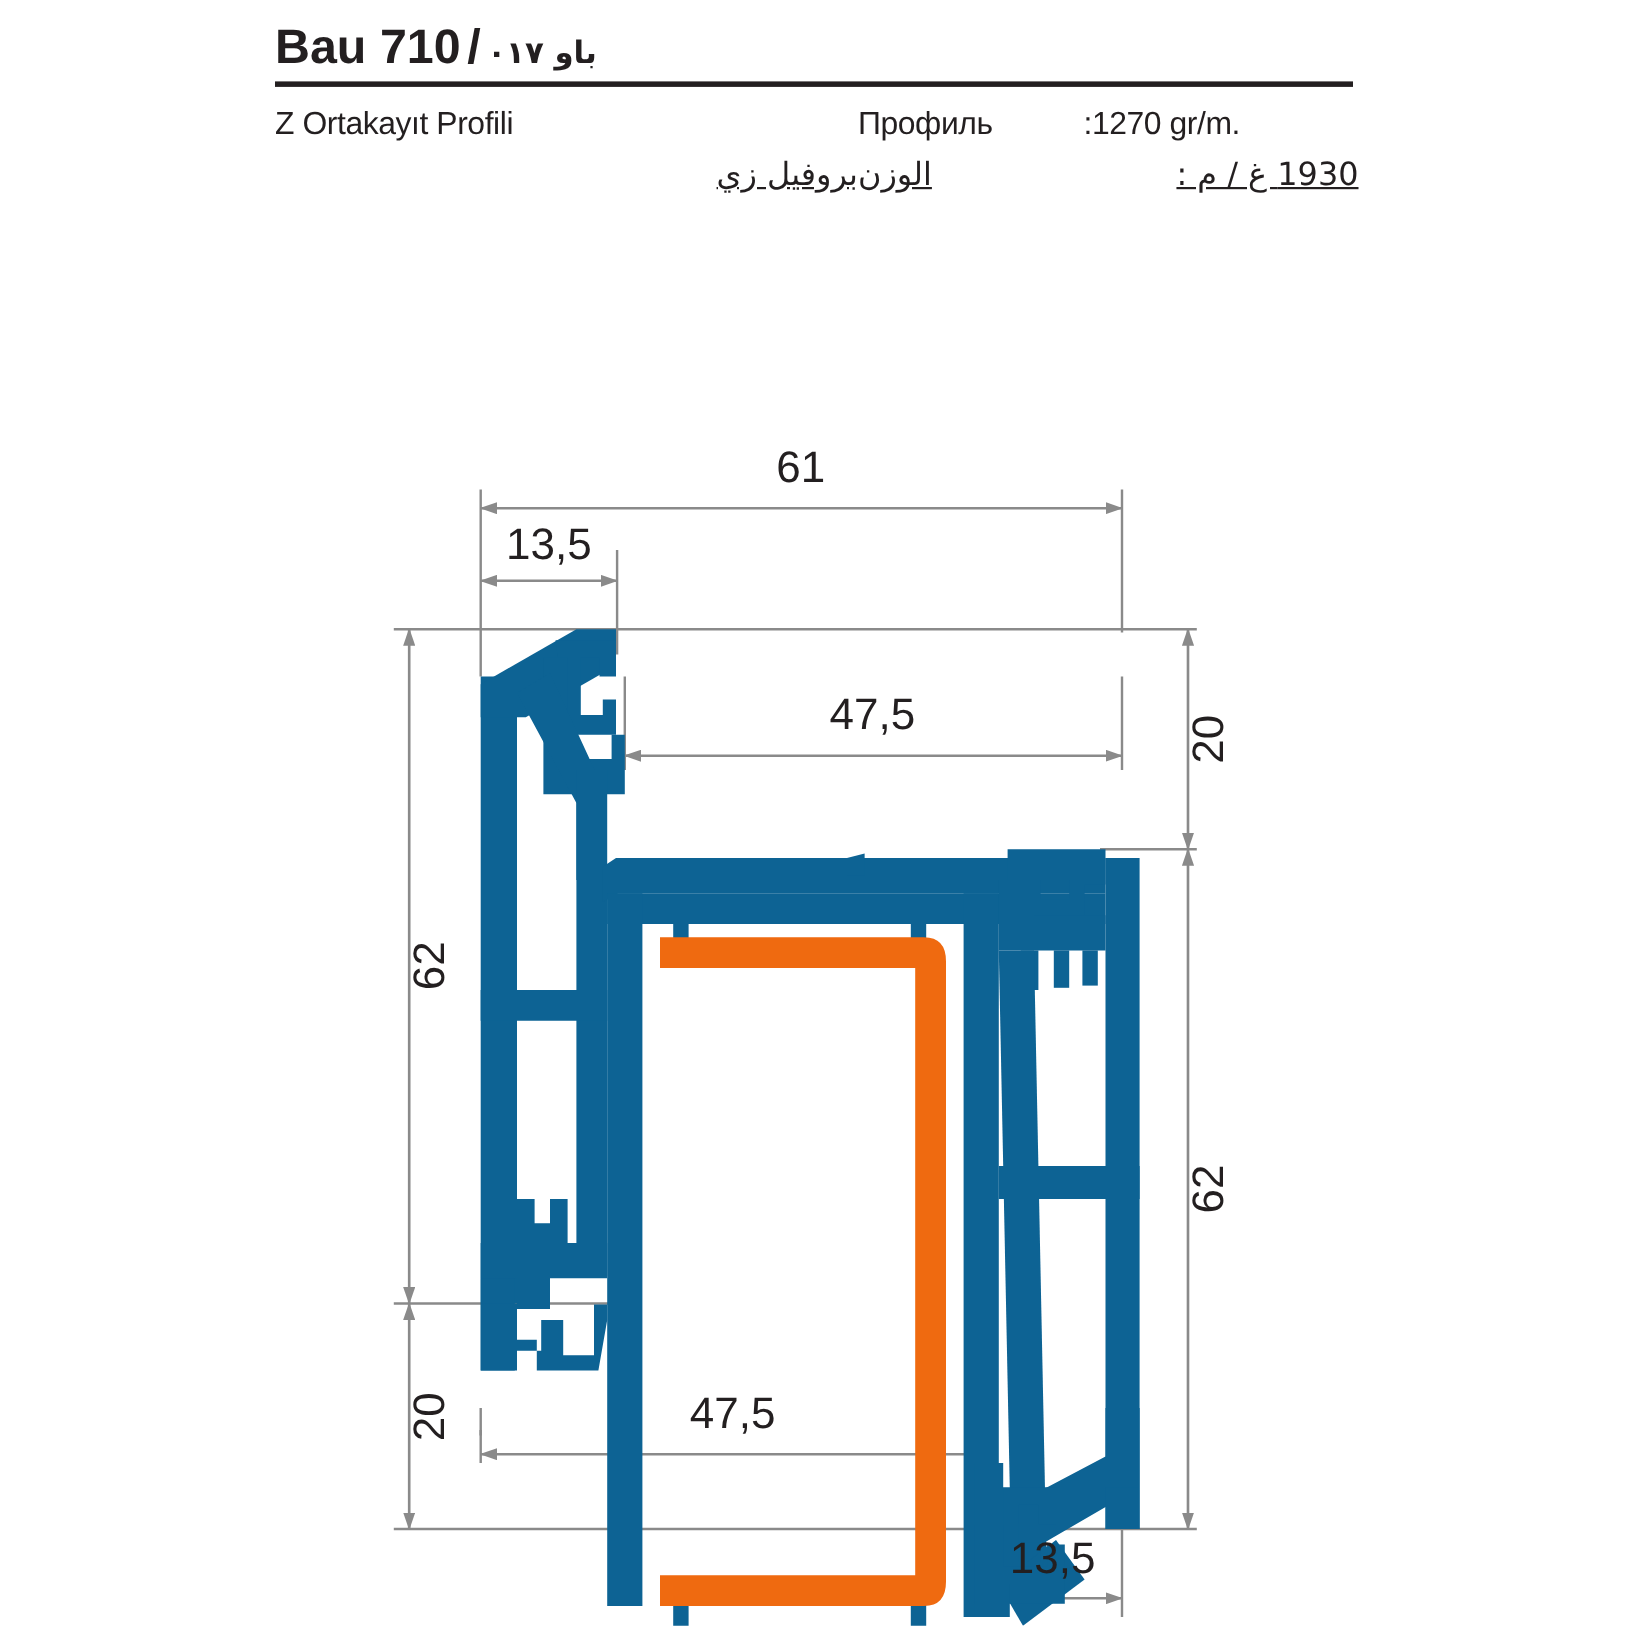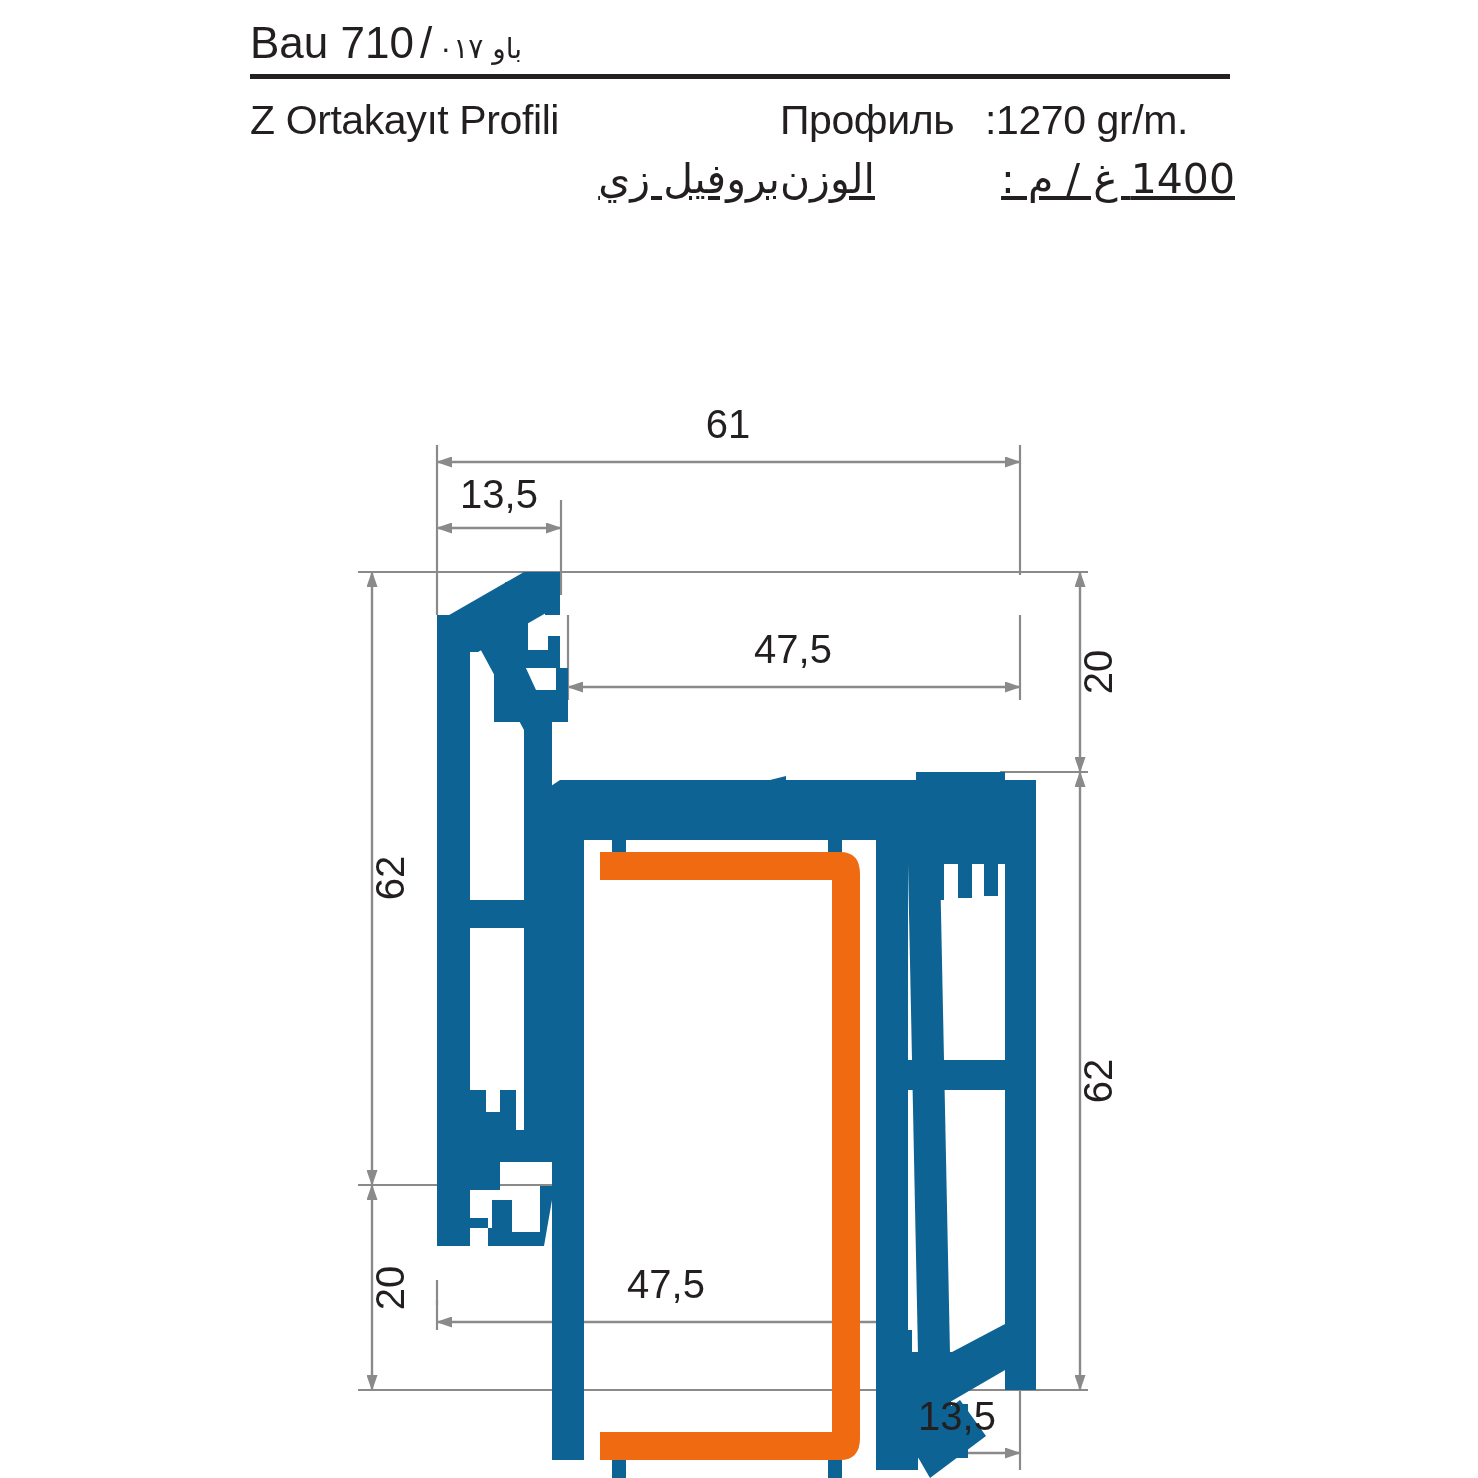--- a/index.html
+++ b/index.html
@@ -21,21 +21,21 @@
     position: absolute;
     left: 250px;
     top: 18px;
     width: 985px;
   }
 
   #title-row {
     display: flex;
     align-items: baseline;
     font-size: 44px;
-    font-weight: normal;
+    font-weight: bold;
     letter-spacing: 0px;
     padding-bottom: 6px;
     white-space: nowrap;
   }
   #title-row .t-latin { font-family: "Liberation Sans", sans-serif; }
   #title-row .t-sep   { padding: 0 6px; }
   #title-row .t-arab  {
     font-family: "DejaVu Sans", sans-serif;
     direction: rtl;
     unicode-bidi: bidi-override;
@@ -47,21 +47,21 @@
     width: 980px;
   }
 
   #spec-table {
     margin-top: 14px;
     width: 985px;
     border-collapse: collapse;
     table-layout: fixed;
   }
   #spec-table td {
-    font-size: 41px;
+    font-size: 29px;
     font-weight: 500;
     padding: 4px 0 7px 0;
     vertical-align: baseline;
     white-space: nowrap;
     letter-spacing: -0.4px;
   }
   #spec-table td.c-name  { width: 530px; }
   #spec-table td.c-label { width: 205px; }
   #spec-table td.c-value { width: 250px; }
 
@@ -109,21 +109,21 @@
   <table id="spec-table">
     <tbody>
       <tr class="row-tr">
         <td class="c-name">Z Ortakayıt  Profili</td>
         <td class="c-label">Профиль</td>
         <td class="c-value">:1270 gr/m.</td>
       </tr>
       <tr class="row-ar">
         <td class="c-name">بروفيل زي</td>
         <td class="c-label">الوزن</td>
-        <td class="c-value">1400 غ / م : </td>
+        <td class="c-value">1930 غ / م : </td>
       </tr>
     </tbody>
   </table>
 </div>
 
 <div id="drawing">
 <svg width="1478" height="1078" viewBox="0 0 1478 1078" xmlns="http://www.w3.org/2000/svg">
 
   <g stroke="#8a8a8a" stroke-width="2.2" fill="none">
 

